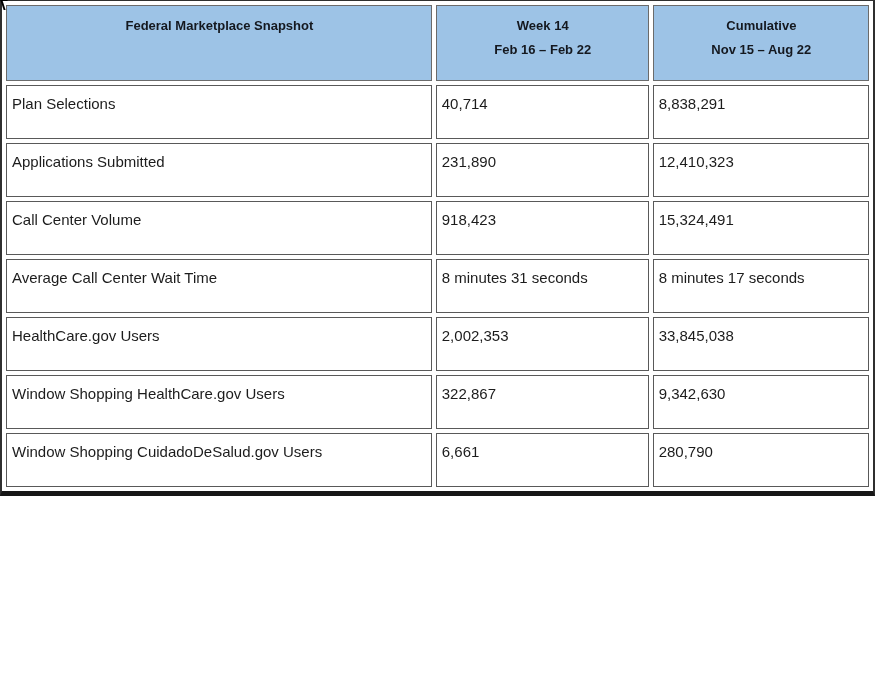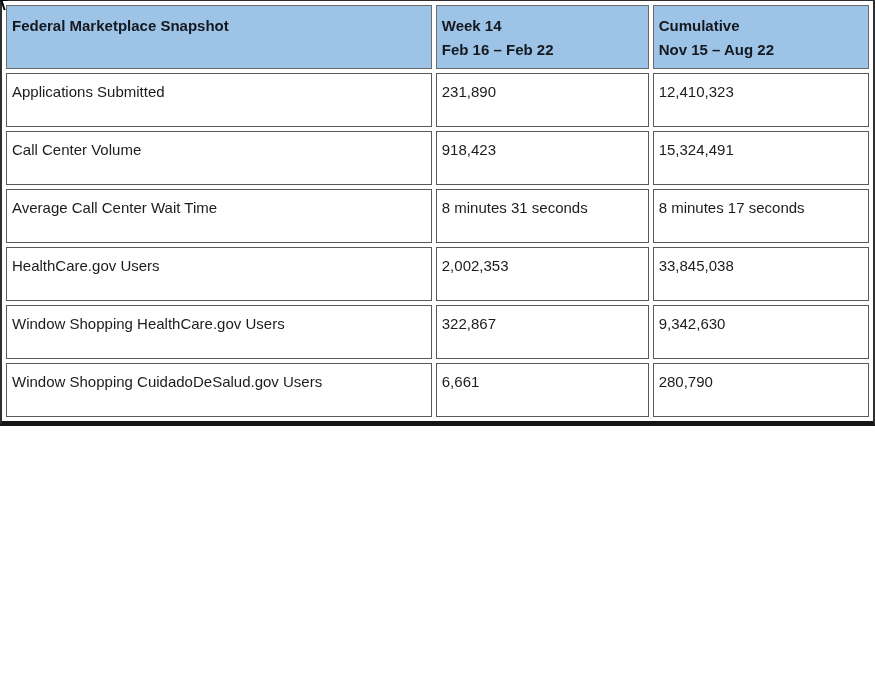--- a/index.html
+++ b/index.html
@@ -34,26 +34,27 @@
     box-sizing: border-box;
     border: 1px solid #595959;
     vertical-align: top;
     text-align: left;
     padding: 8px 4px 4px 5px;
     overflow: hidden;
     white-space: nowrap;
   }
   th {
     background: #9DC3E6;
-    height: 64px;
-    font-size: 15px;
+    height: 76px;
+    font-size: 13px;
     font-weight: bold;
     color: #14181f;
     line-height: 24px;
     border-color: #6b6b6b;
+    text-align: center;
   }
   td {
     height: 54px;
     font-size: 15px;
     font-weight: normal;
     color: #1c1c1c;
     line-height: 20px;
     background: #ffffff;
   }
   .cursor-artifact {
@@ -90,20 +91,25 @@
             <div>Feb 16 – Feb 22</div>
           </th>
           <th>
             <div>Cumulative</div>
             <div>Nov 15 – Aug 22</div>
           </th>
         </tr>
       </thead>
       <tbody>
         <tr>
+          <td>Plan Selections</td>
+          <td>40,714</td>
+          <td>8,838,291</td>
+        </tr>
+        <tr>
           <td>Applications Submitted</td>
           <td>231,890</td>
           <td>12,410,323</td>
         </tr>
         <tr>
           <td>Call Center Volume</td>
           <td>918,423</td>
           <td>15,324,491</td>
         </tr>
         <tr>

